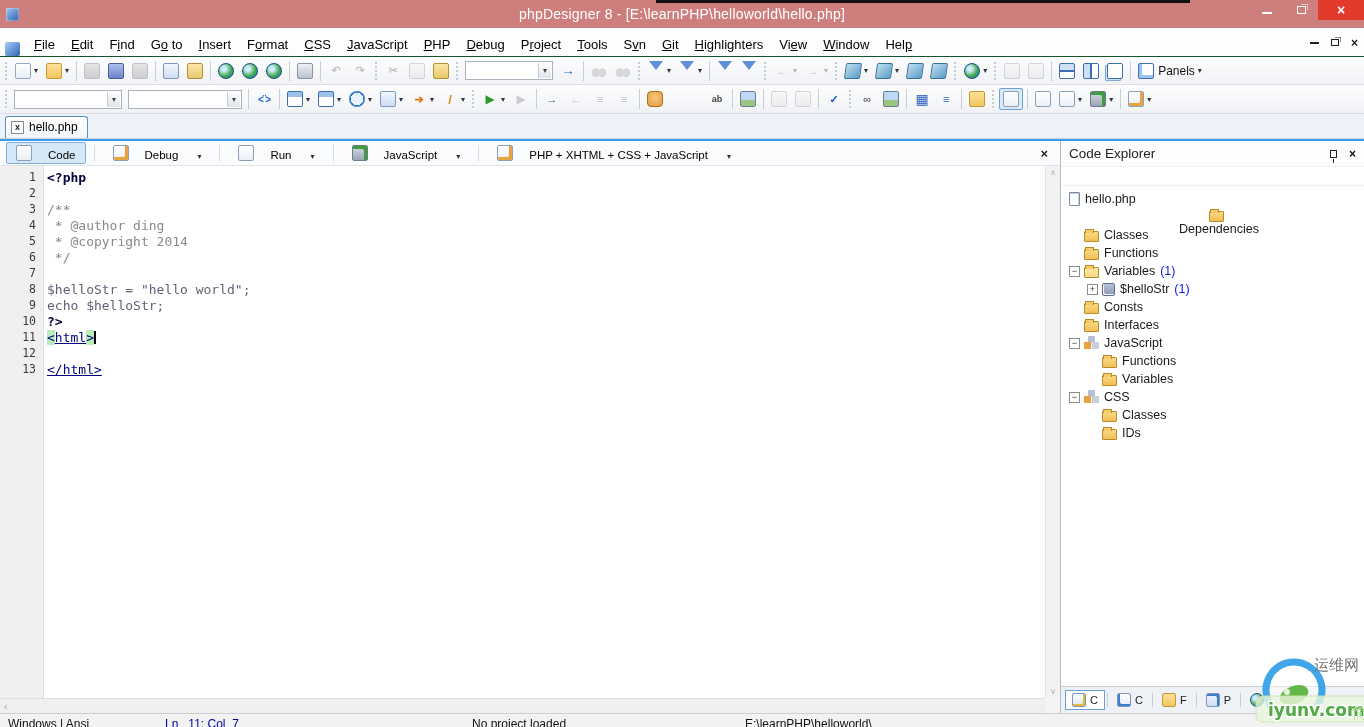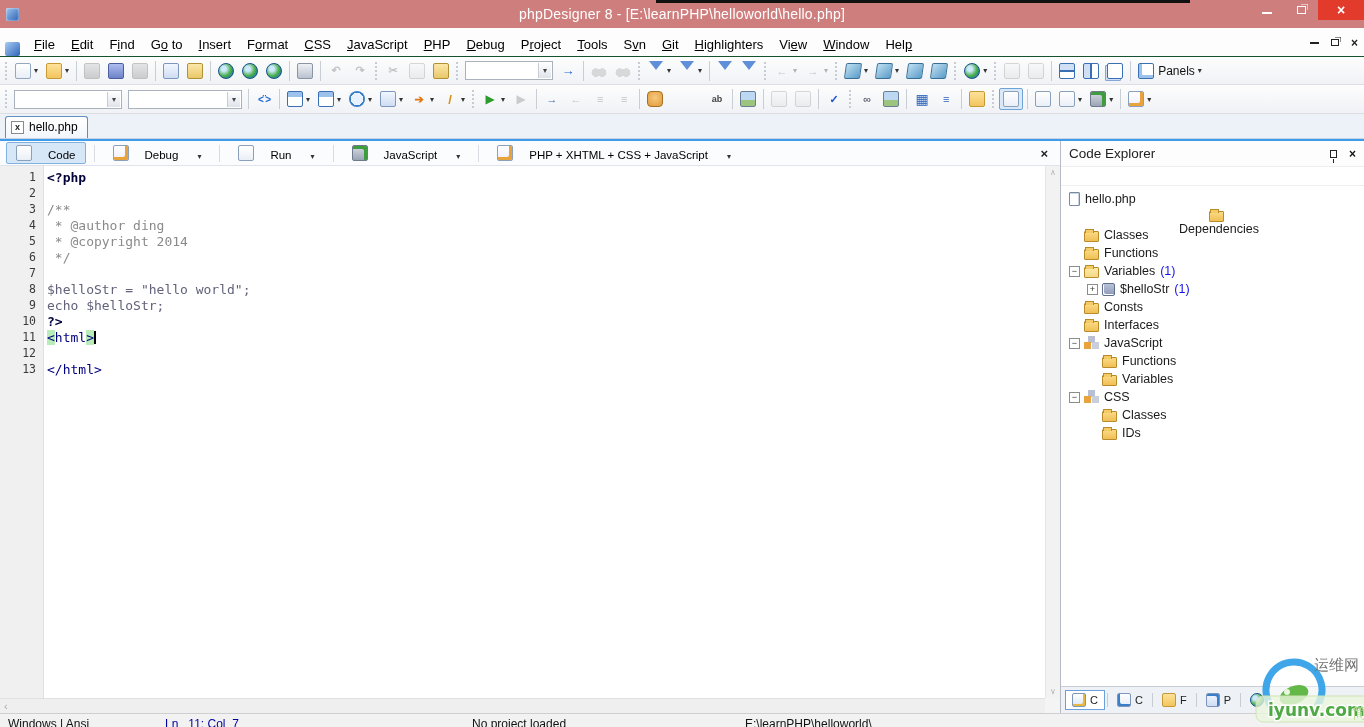--- a/index.html
+++ b/index.html
@@ -131,21 +131,21 @@
     border-right:1px solid #e0e0e0; padding-top:4px; }
   .gl { height:16px; font-family:"DejaVu Sans Mono", monospace; font-size:11.5px;
     color:#3a3a3a; text-align:right; padding-right:7px; }
   .codearea { position:absolute; left:44px; top:0; right:15px; bottom:15px; padding:4px 0 0 3px;
     overflow:hidden; }
   .cl { height:16px; font-family:"DejaVu Sans Mono", monospace; font-size:13px;
     white-space:pre; }
   .sg-phptag { color:#00003a; font-weight:bold; }
   .sg-comment { color:#8a8a8a; }
   .sg-code { color:#62627a; }
-  .sg-tag { color:#000080; }
+  .sg-tag { color:#000080;text-decoration:underline; }
   .sg-taghl { color:#000080; background:#b9ecb9; }
   .caret { display:inline-block; width:2px; height:13px; background:#000; vertical-align:-2px; }
 
   .vscroll { position:absolute; right:0; top:0; bottom:15px; width:15px; background:#f2f2f2;
     border-left:1px solid #e4e4e4; display:flex; flex-direction:column;
     justify-content:space-between; align-items:center; padding:2px 0; }
   .vscroll span { color:#b4b4b4; font-size:8px; }
   .hscroll { position:absolute; left:0; right:15px; bottom:0; height:15px; background:#efefef;
     border-top:1px solid #e0e0e0; display:flex; align-items:center; padding-left:4px; }
   .hscroll span { color:#a8a8a8; font-size:11px; }

